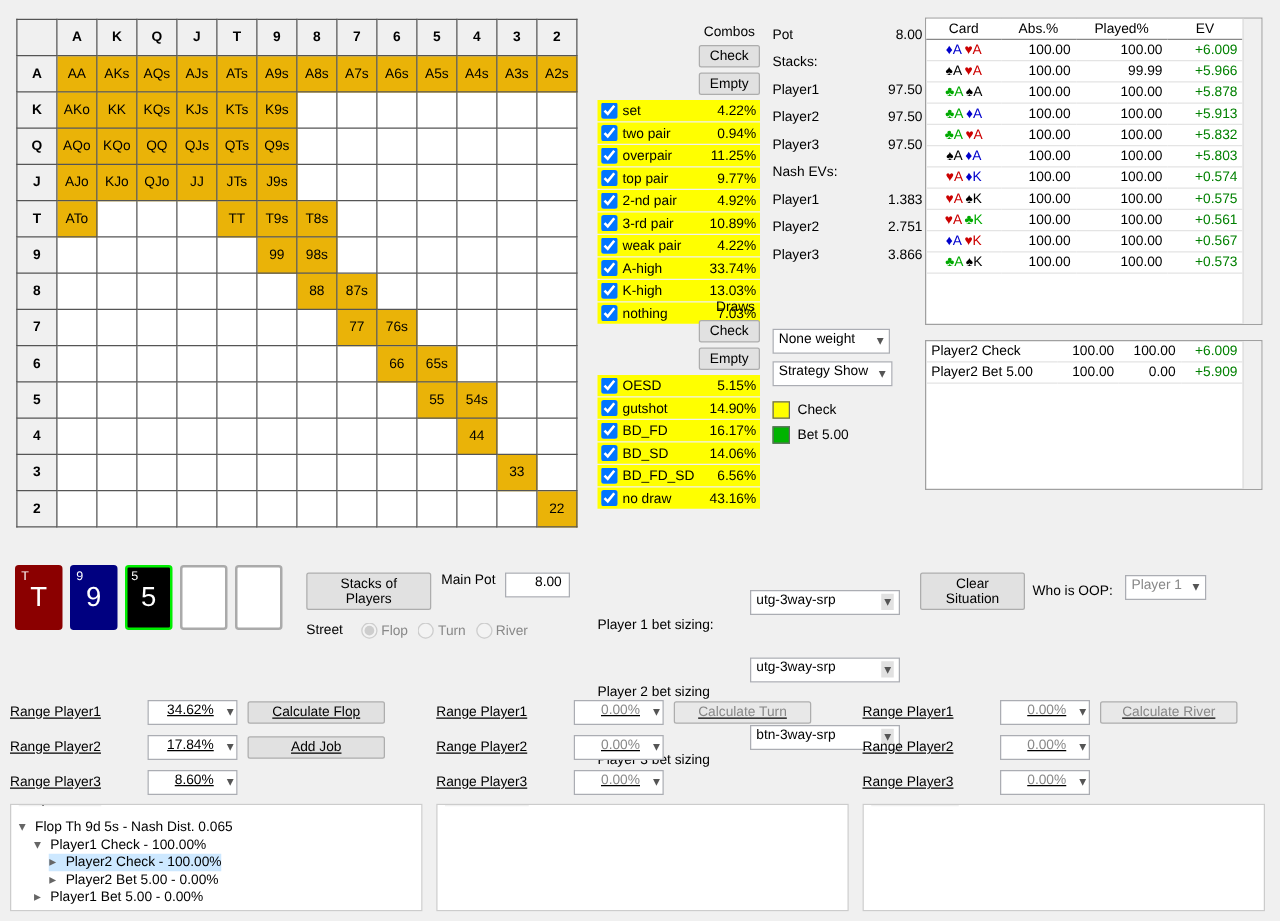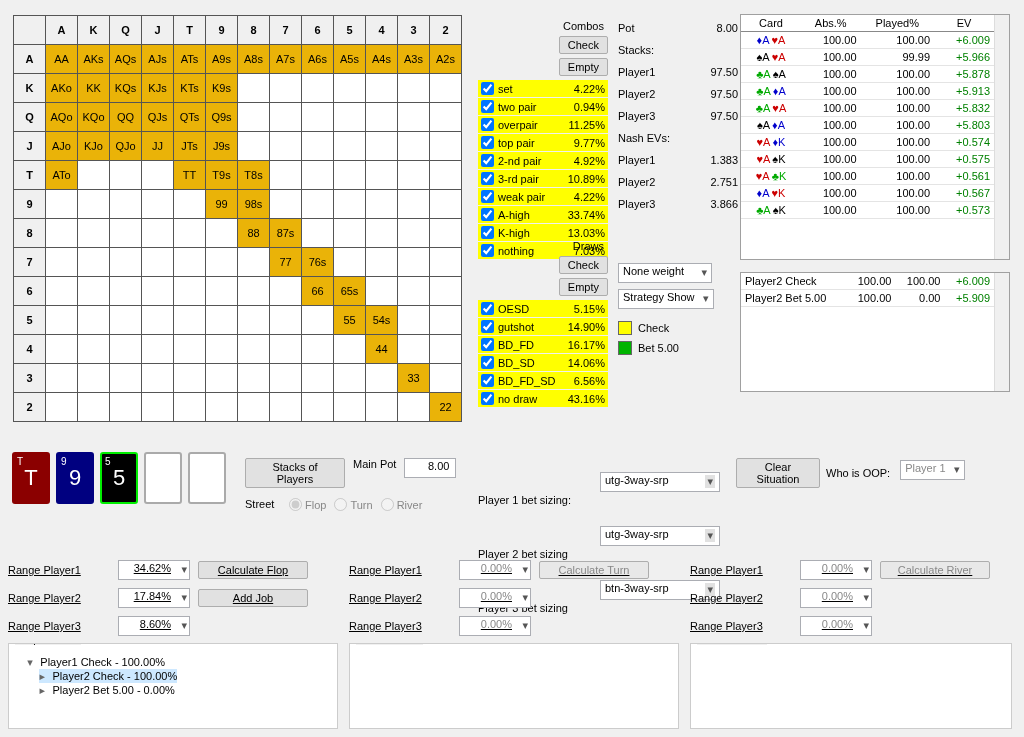--- a/index.html
+++ b/index.html
@@ -733,23 +733,25 @@
     </div>
   <div class="row">
       <span class="lbl">Range Player3</span>
       <span class="pct-box disabled">0.00%</span>
     </div>
 </div>
 
 <div class="actions-panel ap1">
   <span class="title">Flop Actions</span>
   <div id="tree1" style="margin-top:8px">
+      <div class="tree-line"><span class="tree-caret">▾</span> Flop Th 9d 5s - Nash Dist. 0.065</div>
       <div class="tree-line">    <span class="tree-caret">▾</span> Player1 Check - 100.00%</div>
       <div class="tree-line">        <span class="tree-sel"><span class="tree-caret">▸</span> Player2 Check - 100.00%</span></div>
       <div class="tree-line">        <span class="tree-caret">▸</span> Player2 Bet 5.00 - 0.00%</div>
+      <div class="tree-line">    <span class="tree-caret">▸</span> Player1 Bet 5.00 - 0.00%</div>
     </div>
 </div>
 <div class="actions-panel ap2">
   <span class="title">Turn Actions</span>
 </div>
 <div class="actions-panel ap3">
   <span class="title">River Actions</span>
 </div>
 
 </body></html>

